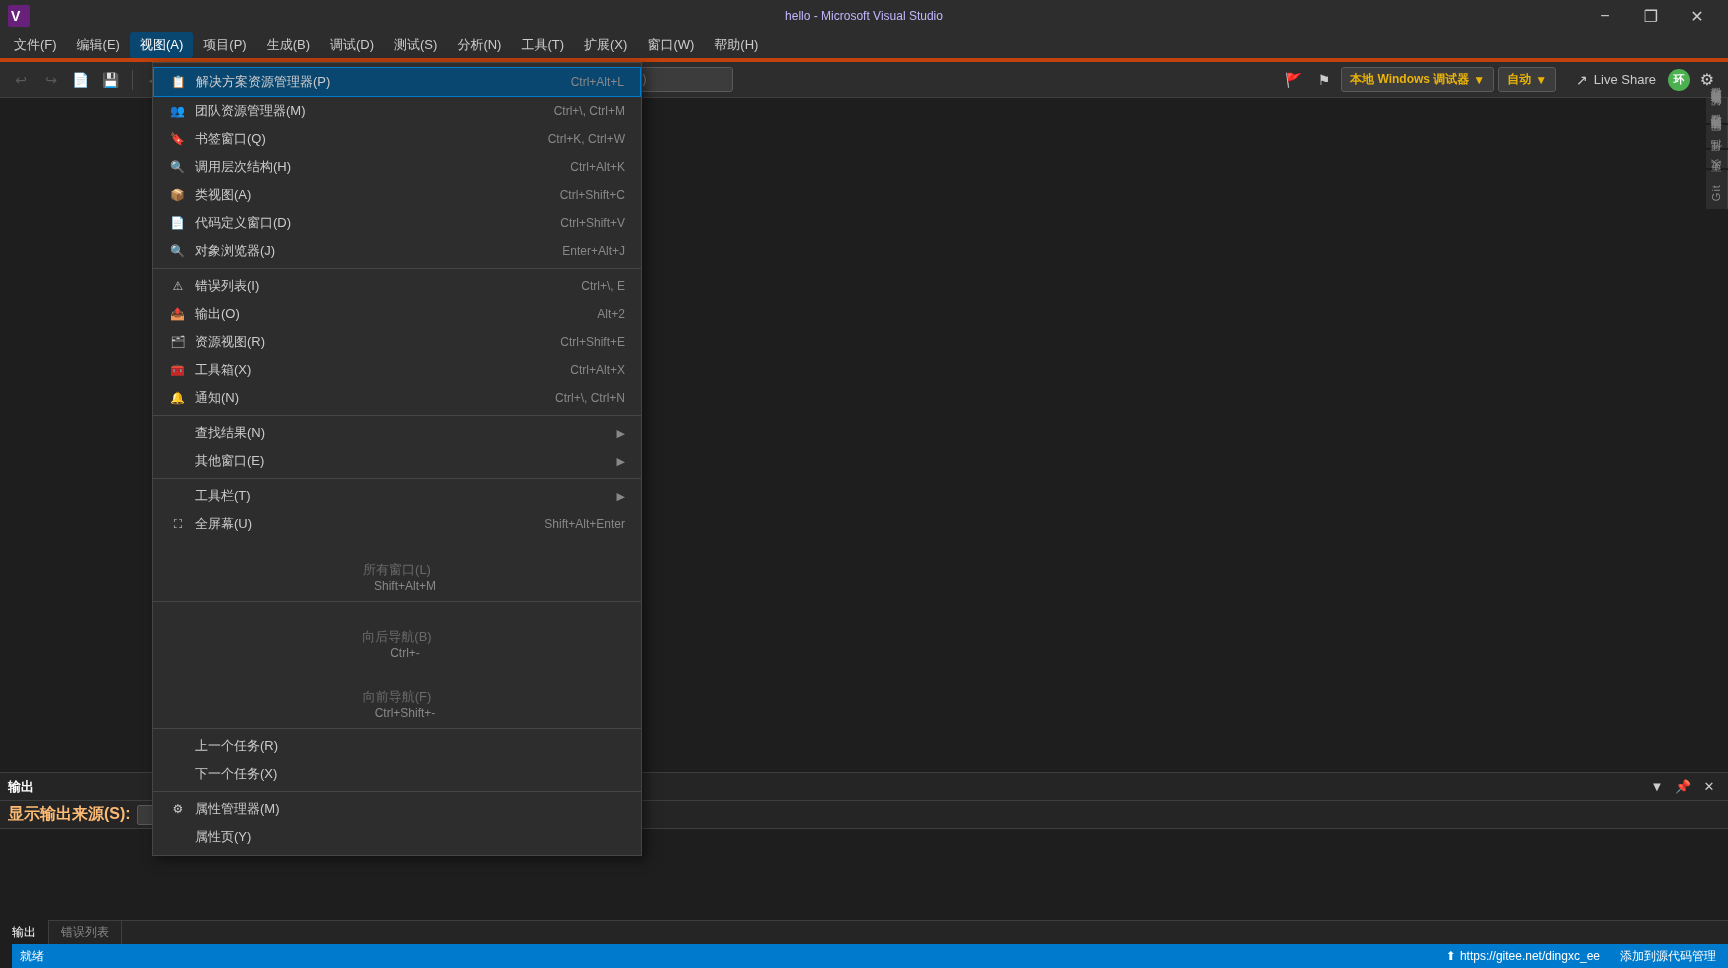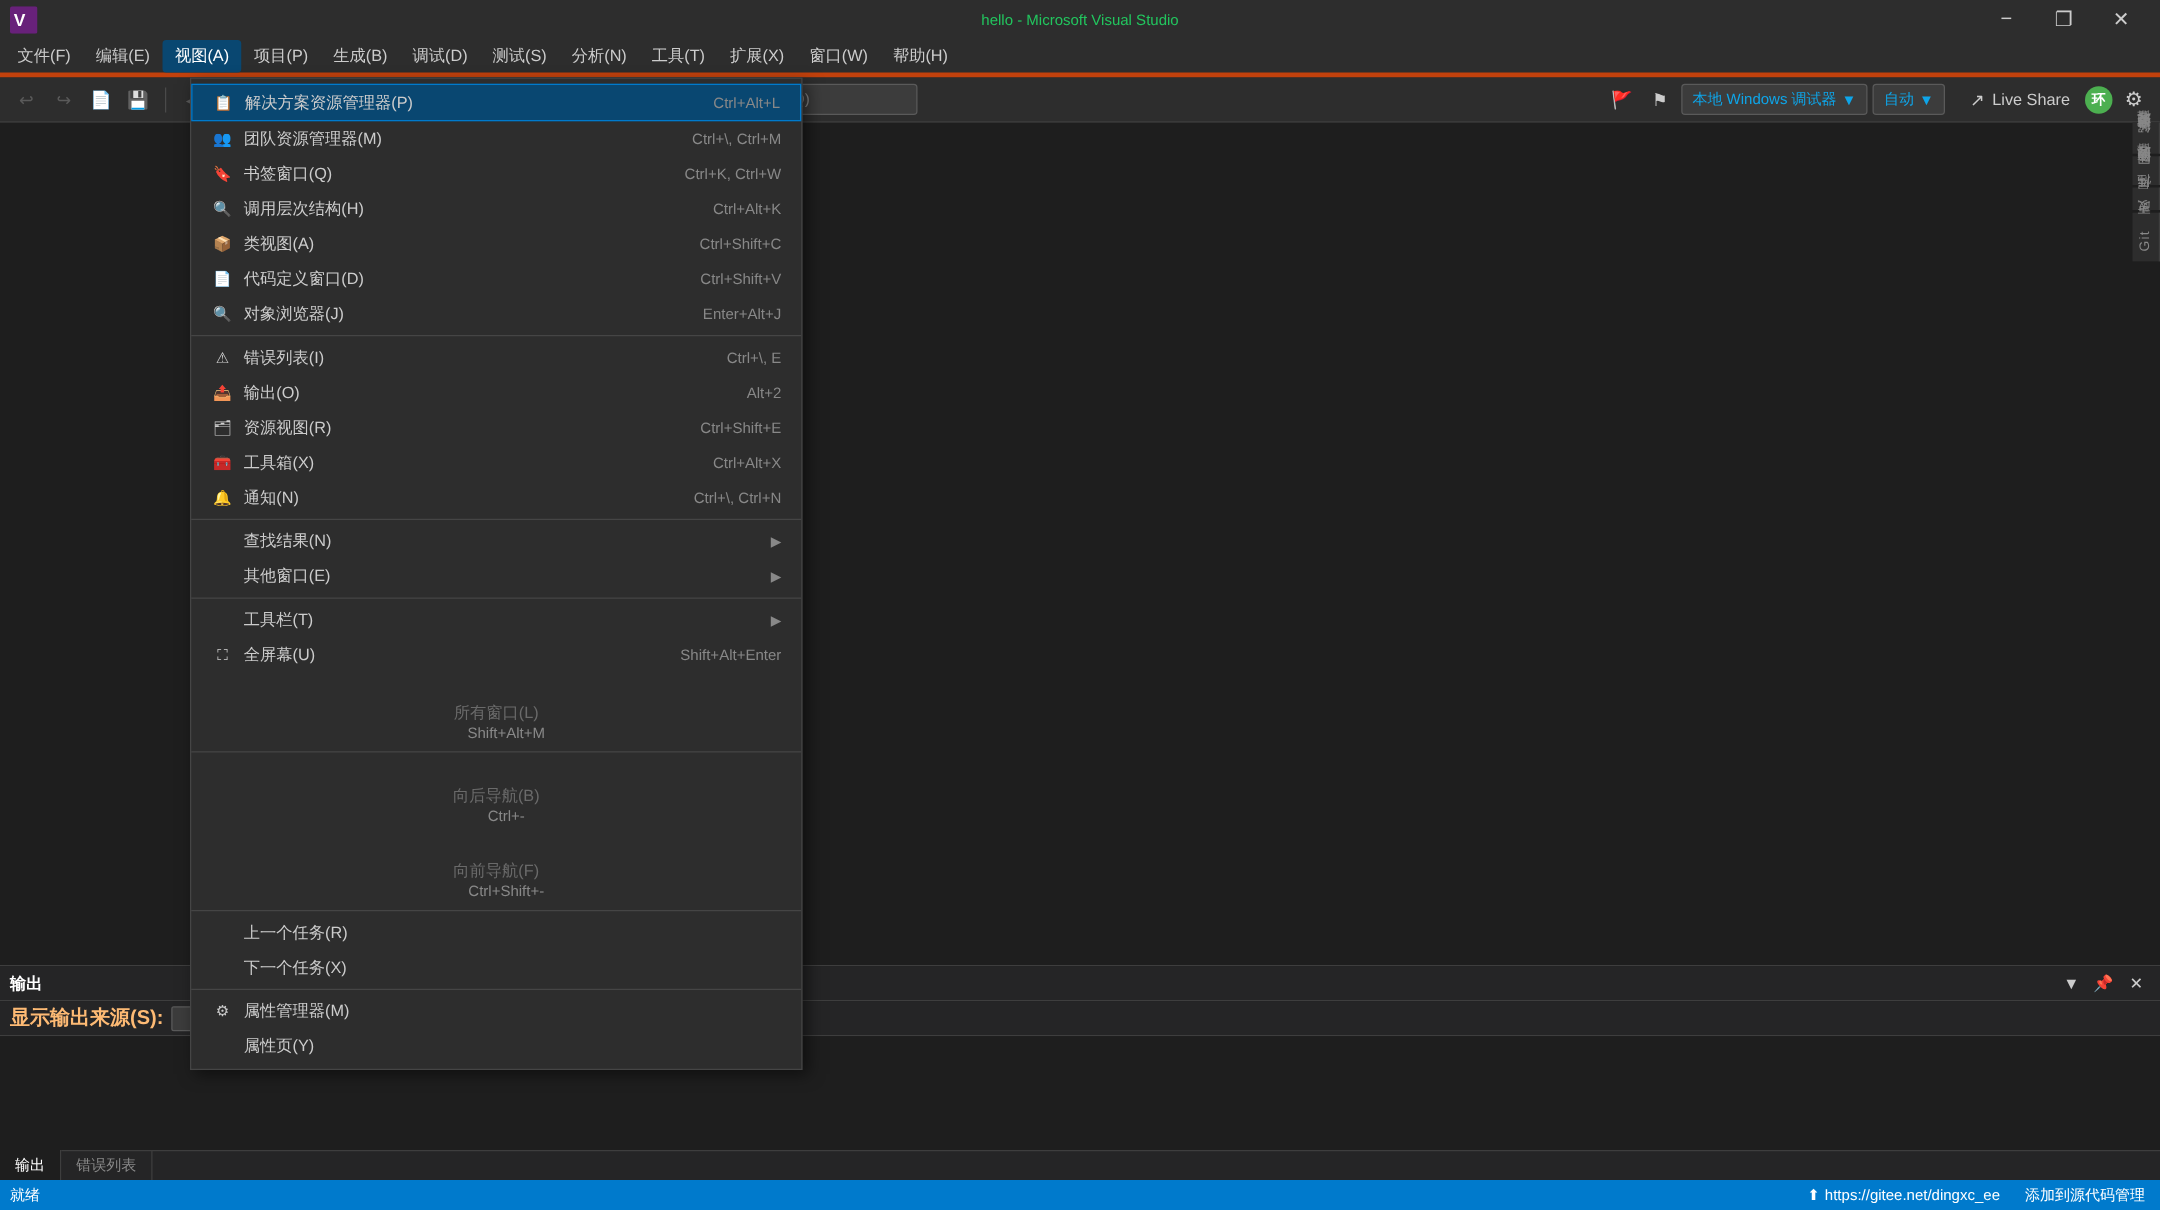--- a/index.html
+++ b/index.html
@@ -84,27 +84,28 @@
     .toolbar-debug-section {
       display: flex;
       align-items: center;
       gap: 4px;
       margin-left: auto;
       margin-right: 8px;
     }
     .debug-target {
       background: #3c3c3c;
       border: 1px solid #5a5a5a;
-      color: #0ea5e9;
+      color: #eab308;
       padding: 3px 8px;
       font-size: 12px;
       border-radius: 3px;
       display: flex;
       align-items: center;
       gap: 4px;
+      font-weight: bold;
     }
     .live-share-btn {
       display: flex;
       align-items: center;
       gap: 6px;
       color: #cccccc;
       font-size: 13px;
       cursor: pointer;
       padding: 4px 8px;
       border-radius: 3px;
@@ -301,21 +302,21 @@
     }
     .output-tab.active {
       color: #ffffff;
       background: #1e1e1e;
     }
 
     
     .status-bar {
       position: absolute;
       bottom: 0;
-      left: 0;
+      left: 12px;
       right: 0;
       height: 24px;
       background: #007acc;
       display: flex;
       align-items: center;
       padding: 0 8px;
       font-size: 12px;
       color: #ffffff;
     }
     .status-bar-right {
@@ -359,21 +360,21 @@
 </head>
 <body>
 
 <div class="title-bar">
   <div style="width:22px;height:22px;margin-right:6px;">
     <svg viewBox="0 0 22 22" width="22" height="22">
       <rect width="22" height="22" fill="#68217a" rx="2"></rect>
       <text x="3" y="16" font-size="14" fill="white" font-weight="bold">V</text>
     </svg>
   </div>
-  <span style="color:#22c55e;font-size:12px;position:absolute;left:50%;transform:translateX(-50%);">hello - Microsoft Visual Studio</span>
+  <span style="color:#c4b5fd;font-size:12px;position:absolute;left:50%;transform:translateX(-50%);">hello - Microsoft Visual Studio</span>
   <div style="margin-left:auto;display:flex;">
     <div class="title-bar-btn">−</div>
     <div class="title-bar-btn">❐</div>
     <div class="title-bar-btn close">✕</div>
   </div>
 </div>
 
 <div class="menu-bar">
   <div id="menu-items" style="display: flex;">
       <div class="menu-item">文件(F)</div>

